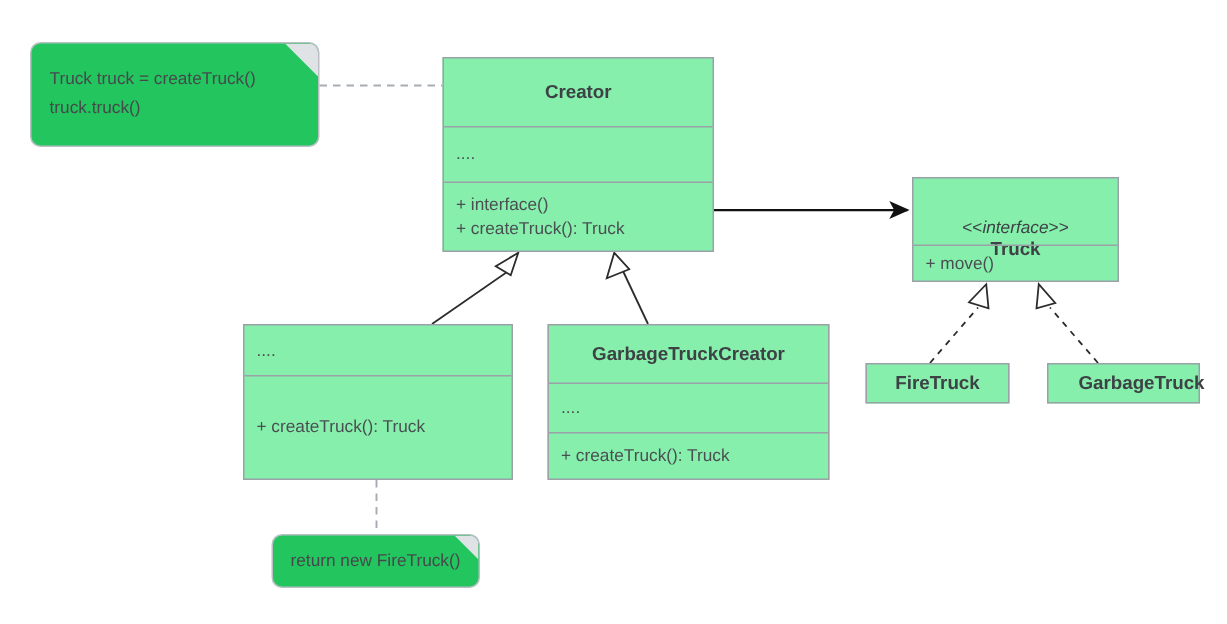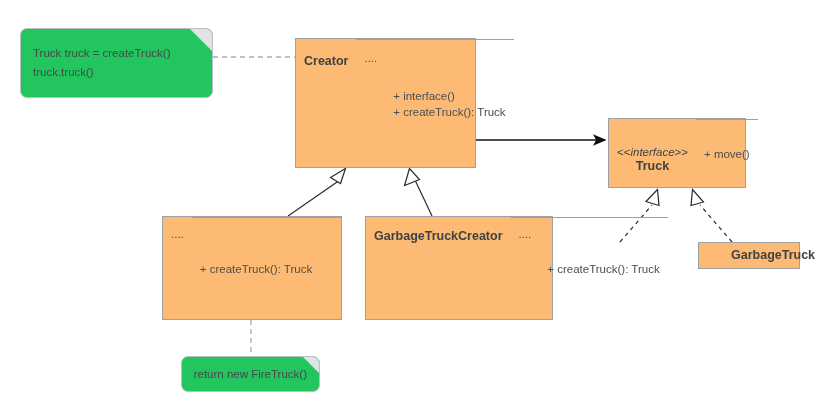--- a/index.html
+++ b/index.html
@@ -25,24 +25,24 @@
     left: 0;
     top: 0;
     width: 818px;
     height: 416px;
     pointer-events: none;
   }
   
   .uml-class {
     position: absolute;
     box-sizing: border-box;
-    background: #fdba74;
+    background: #86efac;
     border: 1px solid #9aa2a8;
     display: flex;
-    flex-direction: row;
+    flex-direction: column;
   }
   .uml-compartment {
     box-sizing: border-box;
     display: flex;
     flex-direction: column;
     justify-content: center;
     padding: 4px 8px;
   }
   .uml-compartment + .uml-compartment {
     border-top: 1px solid #9aa2a8;
@@ -188,20 +188,25 @@
       <div class="uml-title">GarbageTruckCreator</div>
     </div>
     <div class="uml-compartment" style="height:33px;">
       <div class="uml-member">....</div>
     </div>
     <div class="uml-compartment" style="flex:1;">
       <div class="uml-member">+ createTruck(): Truck</div>
     </div>
   </div>
 
+  <div class="uml-class" style="left:577px; top:242px; width:96px; height:27px;">
+    <div class="uml-compartment uml-name uml-simple">
+      <div class="uml-title">FireTruck</div>
+    </div>
+  </div>
 
   <div class="uml-class" style="left:698px; top:242px; width:102px; height:27px;padding-left:24px;">
     <div class="uml-compartment uml-name uml-simple">
       <div class="uml-title">GarbageTruck</div>
     </div>
   </div>
 
   <div class="uml-note" style="left:181px; top:356px; width:139px; height:36px;align-items:flex-end;">
     <span class="note-fold" style="width:16px;height:16px;"></span>
     <div class="note-line">return new FireTruck()</div>

